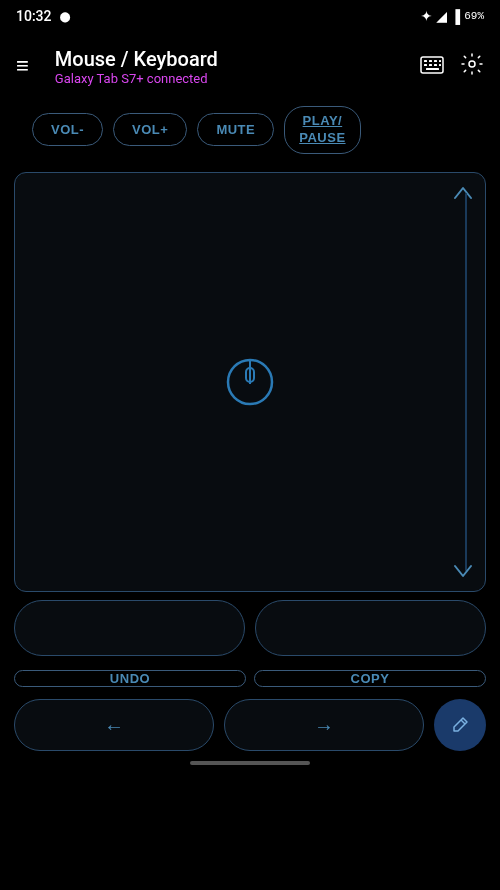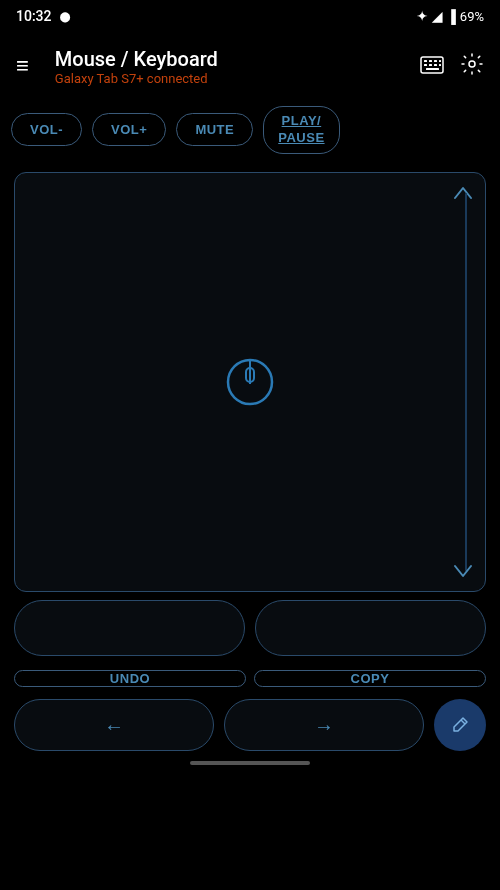--- a/index.html
+++ b/index.html
@@ -64,41 +64,41 @@
 
     .toolbar-title {
       font-size: 20px;
       font-weight: 500;
       color: #fff;
       line-height: 1.2;
     }
 
     .toolbar-subtitle {
       font-size: 13px;
-      color: #c2410c;
+      color: #d946ef;
     }
 
     .toolbar-actions {
       display: flex;
       align-items: center;
       gap: 16px;
     }
 
     .toolbar-icon {
       color: #fff;
       font-size: 22px;
       cursor: pointer;
     }
 
     
     .media-buttons {
       display: flex;
       align-items: center;
       gap: 10px;
-      padding: 10px 11px;
+      padding: 10px 32px;
       background: #000;
     }
 
     .media-btn {
       border: 1.5px solid #3a5a7a;
       border-radius: 20px;
       background: transparent;
       color: #4a8ab5;
       font-size: 13px;
       font-weight: 600;
@@ -262,21 +262,21 @@
     <span style="font-size:10px;">⬤</span>
   </div>
   <div class="status-right signal-icons">
 
     <span style="font-size:14px;">✦</span>
 
     <span style="font-size:14px;">◢</span>
 
     <span style="font-size:13px;">▐</span>
 
-    <span style="font-size:13px;">
+    <span style="font-size:11px;font-family:Liberation Mono, monospace;">
       <span>69%</span>
     </span>
   </div>
 </div>
 
 <div class="toolbar">
   <span class="menu-icon">≡</span>
   <div class="toolbar-title-block">
     <div class="toolbar-title">Mouse / Keyboard</div>
     <div class="toolbar-subtitle">Galaxy Tab S7+ connected</div>

